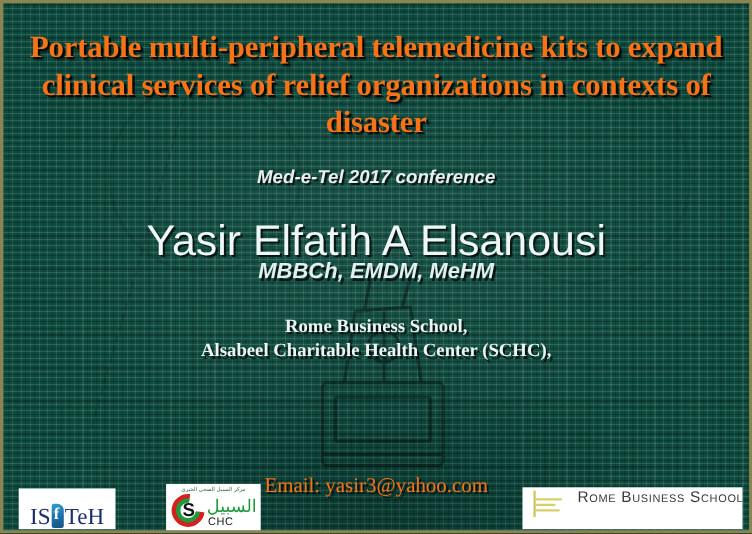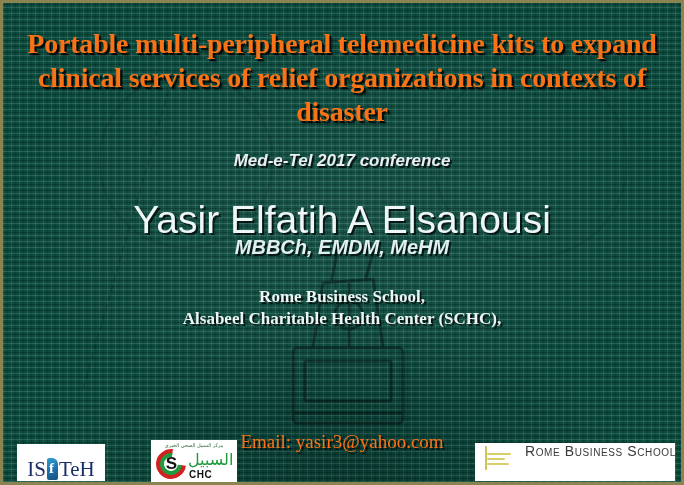--- a/index.html
+++ b/index.html
@@ -153,21 +153,21 @@
     font-family:"Liberation Sans",sans-serif;font-weight:bold;font-size:17px;
     color:#111;text-align:center;line-height:22px;
   }
   .schc-ar2{
     position:absolute;left:37px;top:10px;
     font-family:"DejaVu Sans",sans-serif;font-size:16px;color:#1f9a3c;
     letter-spacing:0px;white-space:nowrap;
   }
   .schc-chc{
     position:absolute;left:38px;top:29px;
-    font-family:"Liberation Sans",sans-serif;font-weight:bold;font-size:10px;
+    font-family:"Liberation Sans",sans-serif;font-weight:normal;font-size:10px;
     color:#111;letter-spacing:.5px;
   }
 
   .logo-rbs{left:472px;top:440px;width:200px;height:38px;
     display:flex;}
   .rbs-mark{position:relative;width:34px;height:30px;margin-left:6px;flex:0 0 auto;}
   .rbs-mark span{
     position:absolute;left:6px;height:2px;background:#d9cf6a;border-radius:1px;
   }
   .rbs-mark span:nth-child(1){top:5px;width:20px;}

